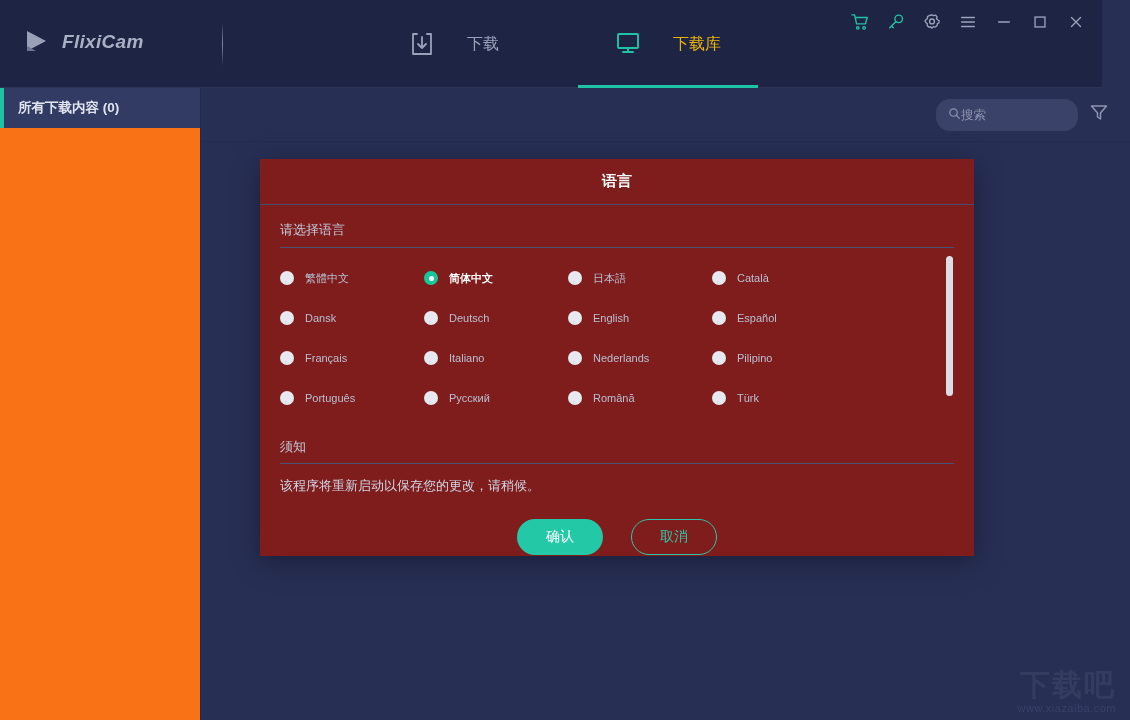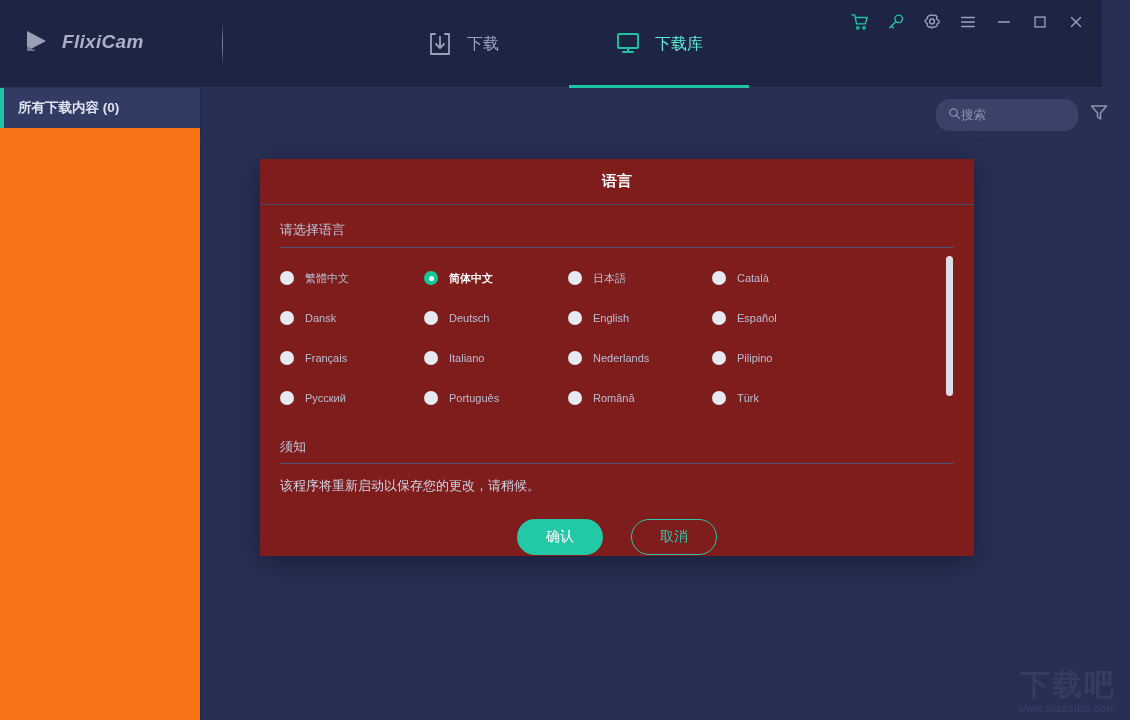--- a/index.html
+++ b/index.html
@@ -37,25 +37,25 @@
     background: linear-gradient(to bottom, rgba(140,150,180,0), rgba(160,172,200,.75), rgba(140,150,180,0));
   }
 
   .tabs {
     position: absolute; left: 0; top: 0;
     width: 1130px; height: 88px;
     display: flex; justify-content: center; align-items: center; gap: 104px;
   }
   .tab {
     position: relative; height: 88px;
-    display: flex; align-items: center; gap: 14px;
+    display: flex; align-items: center; gap: 32px;
     padding: 0 6px; cursor: pointer;
   }
   .tab .tab-label { font-size: 16px; color: #9aa2ba; }
-  .tab.active .tab-label { color: #5eead4; }
+  .tab.active .tab-label { color: #eab308; }
   .tab .tab-ico { width: 26px; height: 26px; display: block; }
   .tab .underline {
     position: absolute; left: 50%; transform: translateX(-50%);
     bottom: 0; width: 180px; height: 3px; background: #20c4a4;
     display: none;
   }
   .tab.active .underline { display: block; }
 
   .winbtns {
     position: absolute; right: 12px; top: 8px;
@@ -381,25 +381,25 @@
               <div class="opt">
                 <span class="radio"></span>
                 <span class="opt-label">Nederlands</span>
               </div>
               <div class="opt">
                 <span class="radio"></span>
                 <span class="opt-label">Pilipino</span>
               </div>
               <div class="opt">
                 <span class="radio"></span>
+                <span class="opt-label">Português</span>
+              </div>
+              <div class="opt">
+                <span class="radio"></span>
                 <span class="opt-label">Русский</span>
-              </div>
-              <div class="opt">
-                <span class="radio"></span>
-                <span class="opt-label">Português</span>
               </div>
               <div class="opt">
                 <span class="radio"></span>
                 <span class="opt-label">Română</span>
               </div>
               <div class="opt">
                 <span class="radio"></span>
                 <span class="opt-label">Türk</span>
               </div>
             </div>

